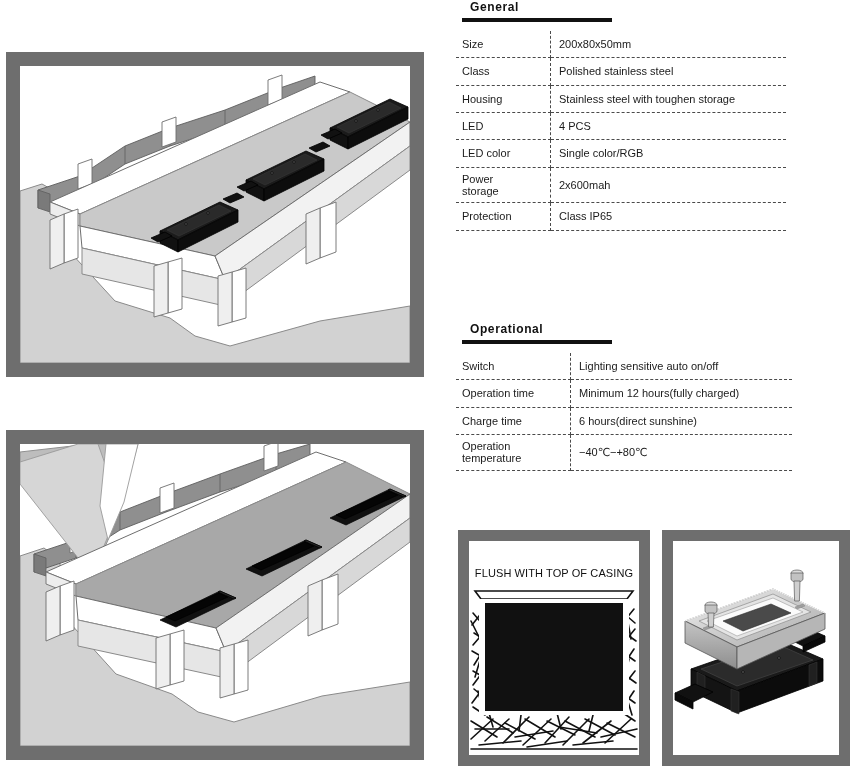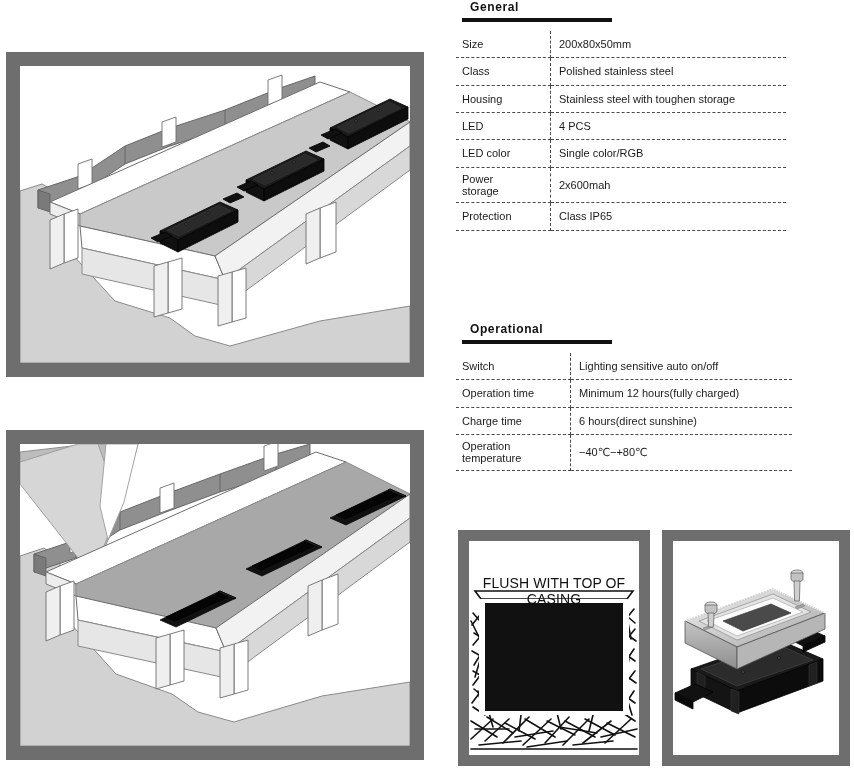--- a/index.html
+++ b/index.html
@@ -85,23 +85,23 @@
   
   #general-table tr:first-child td.k,
   #operational-table tr:first-child td.k{border-right:1px dashed #4a4a4a;}
 
   .tall td{padding-top:5px;padding-bottom:5px;}
 
   
   .section-caption{
     position:absolute;
     left:0;right:0;
-    top:34px;
+    top:26px;
     text-align:center;
-    font-size:14px;
+    font-size:11px;
     letter-spacing:.1px;
     font-family:"Liberation Sans","DejaVu Sans",sans-serif;
     color:#111;
     font-weight:500;
   }
 </style>
 </head>
 <body>
 
 <div class="page">

